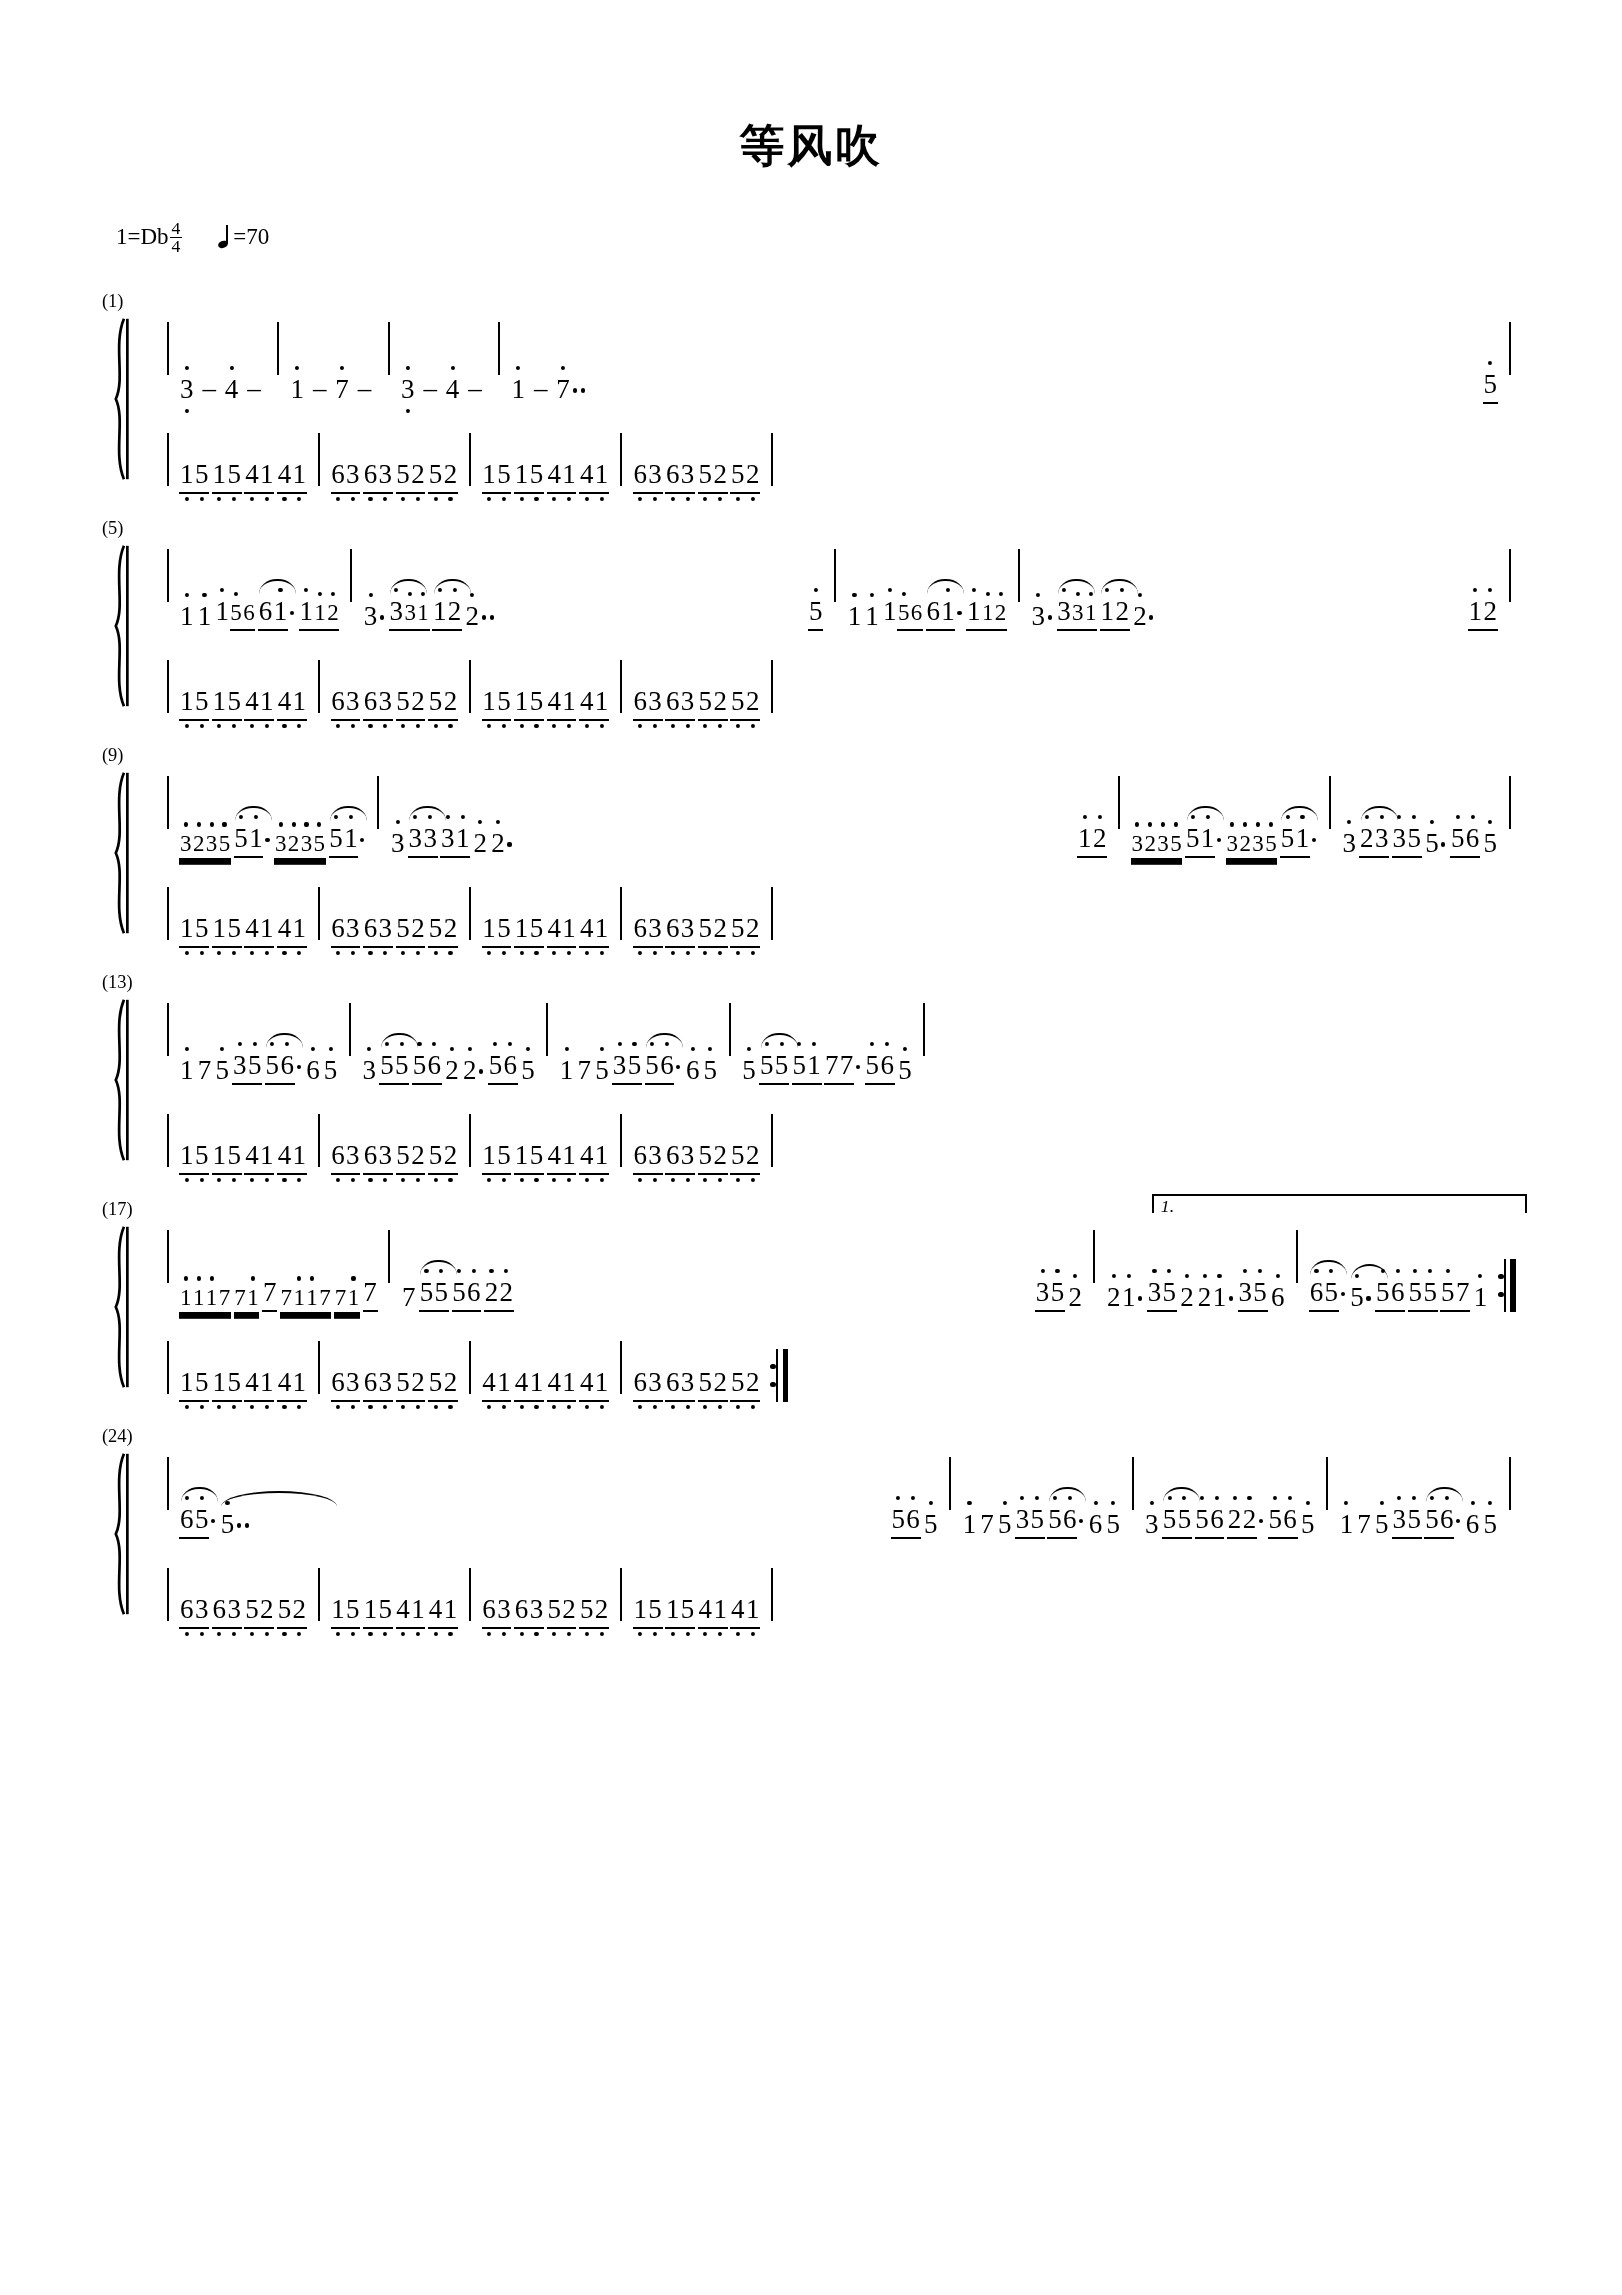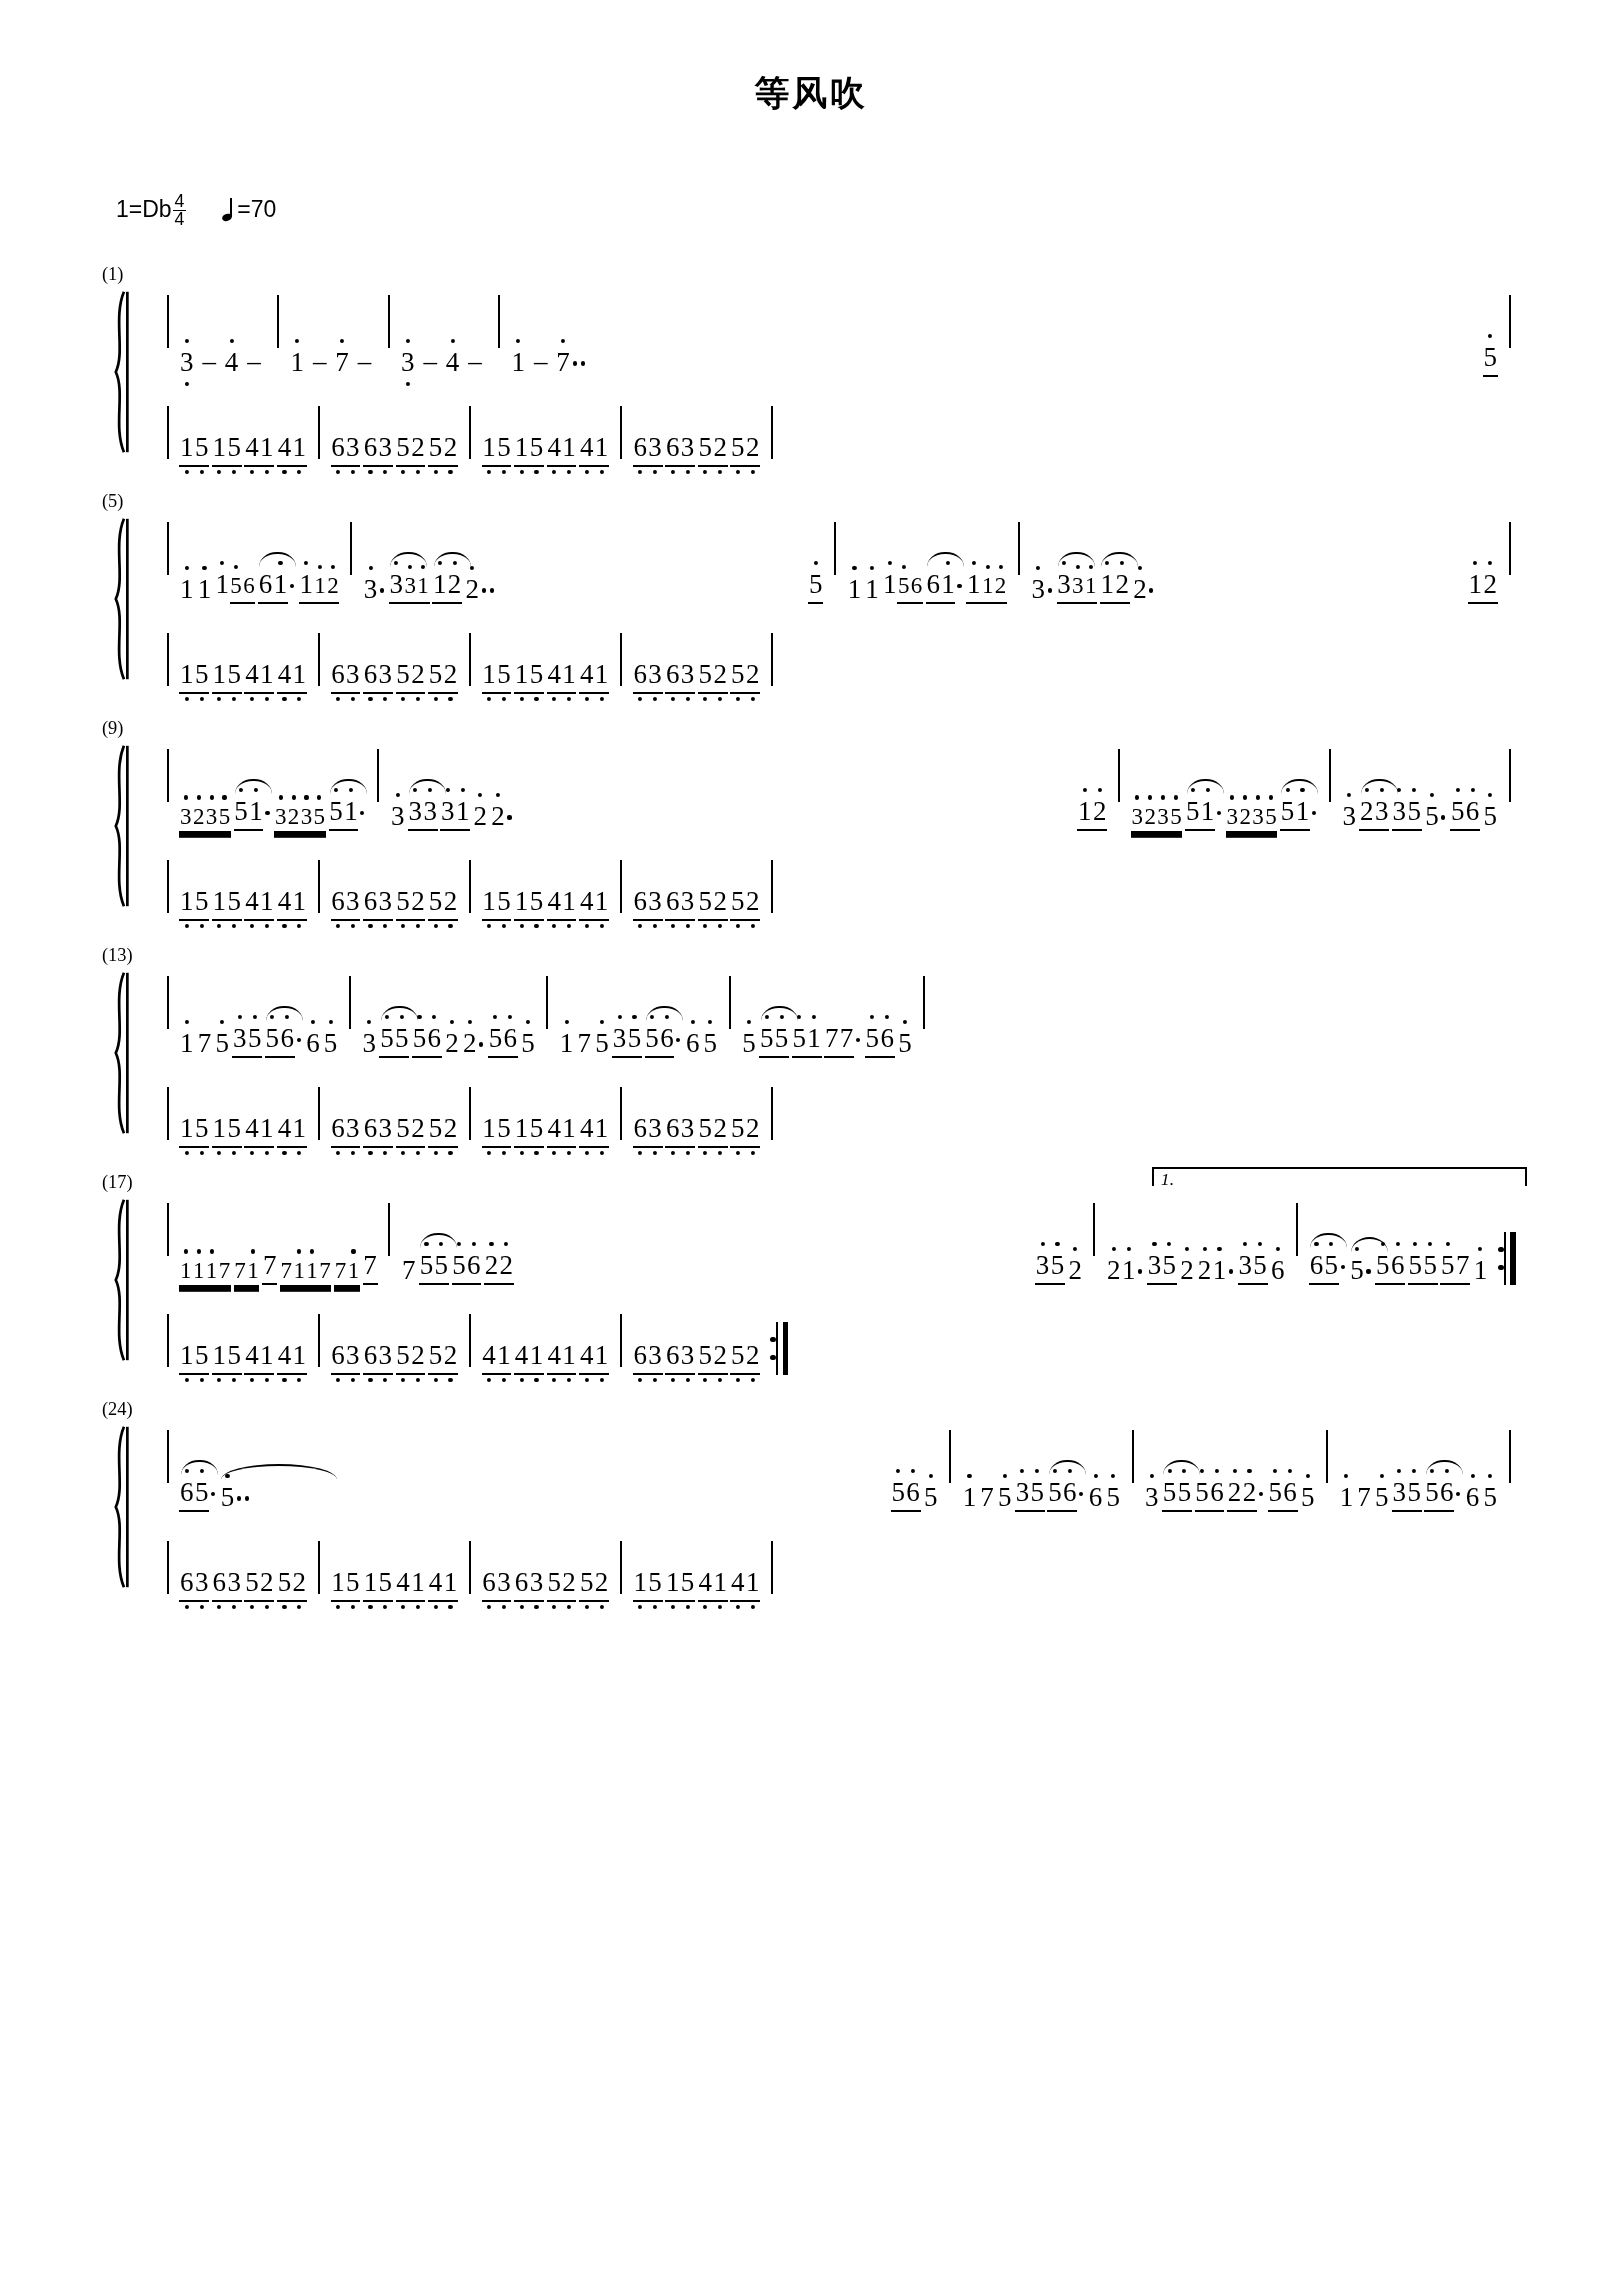--- a/index.html
+++ b/index.html
@@ -17,30 +17,30 @@
   }
   .page {
     position: relative;
     width: 1622px;
     height: 2295px;
     box-sizing: border-box;
   }
   .title {
     text-align: center;
     font-family: "DejaVu Sans", sans-serif;
-    font-size: 35px;
+    font-size: 45px;
     font-weight: 700;
     letter-spacing: 2.7px;
-    margin-top: 70px;
+    margin-top: 116px;
   }
   .meta {
     margin-left: 116px;
-    margin-top: 72px;
+    margin-top: 40px;
     font-size: 23px;
-    font-family: Liberation Sans, sans-serif;
+    font-family: Liberation Serif, serif;
     display: flex;
     align-items: center;
     gap: 9.5px;
     height: 41px;
   }
   .meta .key {
     display: inline-flex;
     align-items: center;
   }
   .frac {

